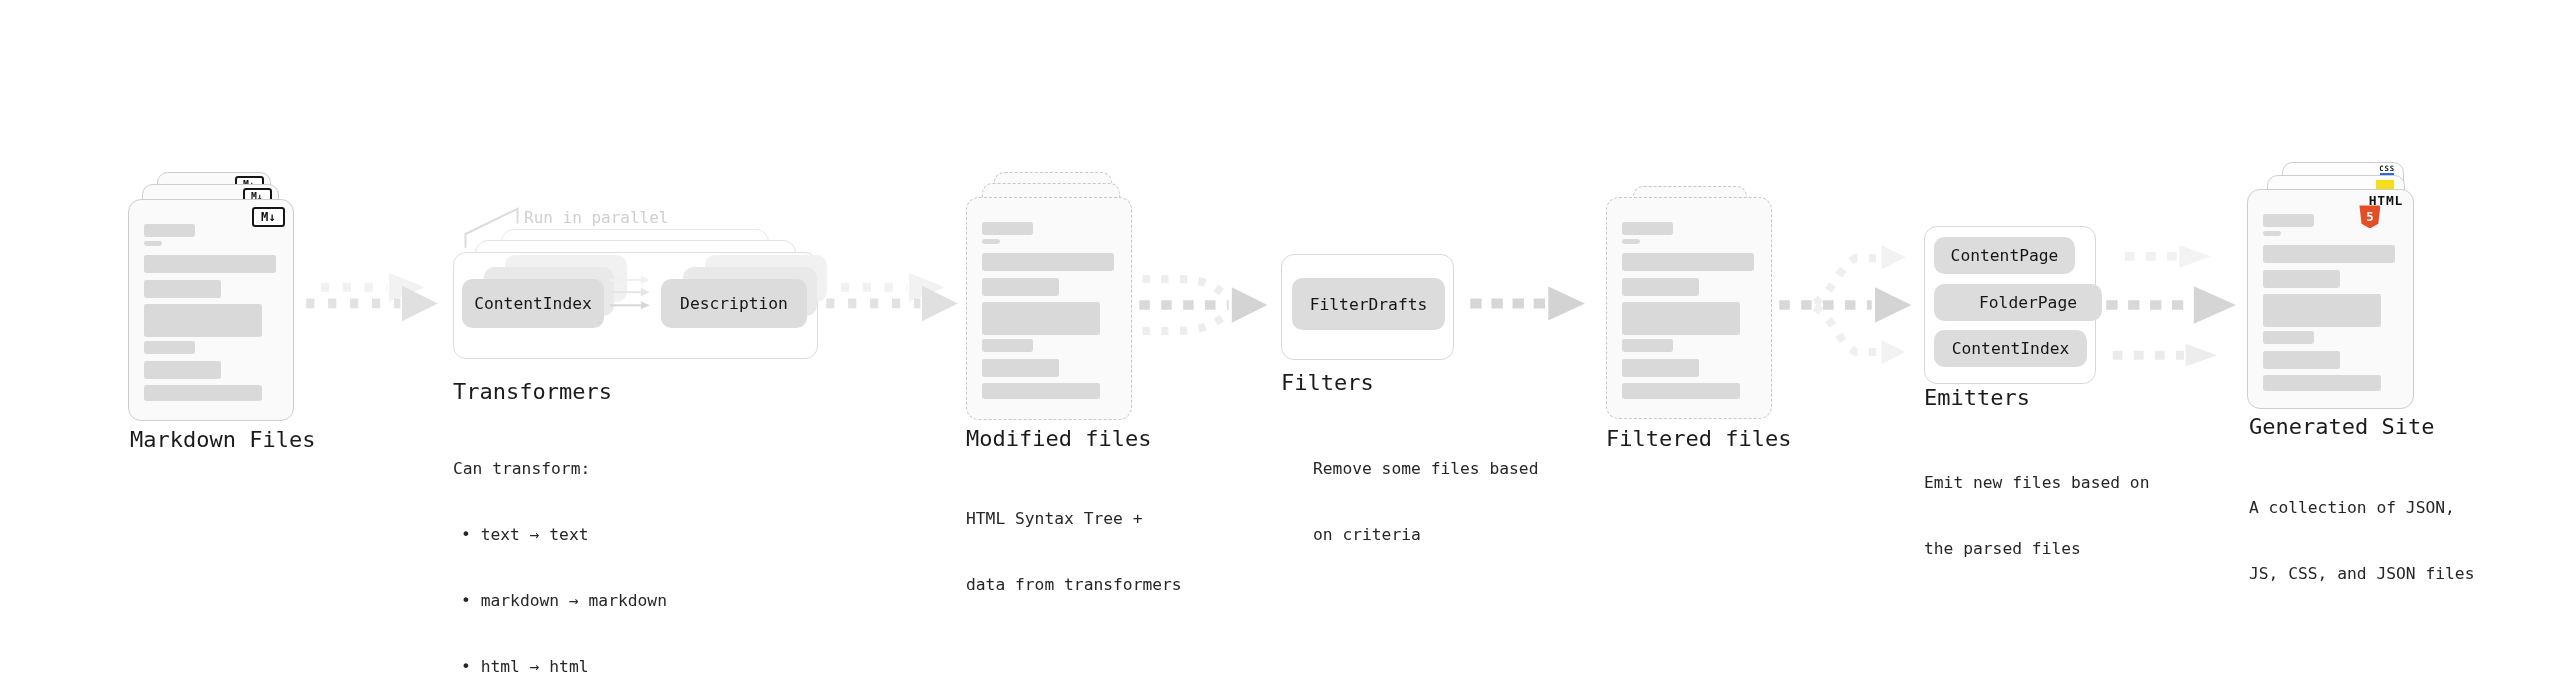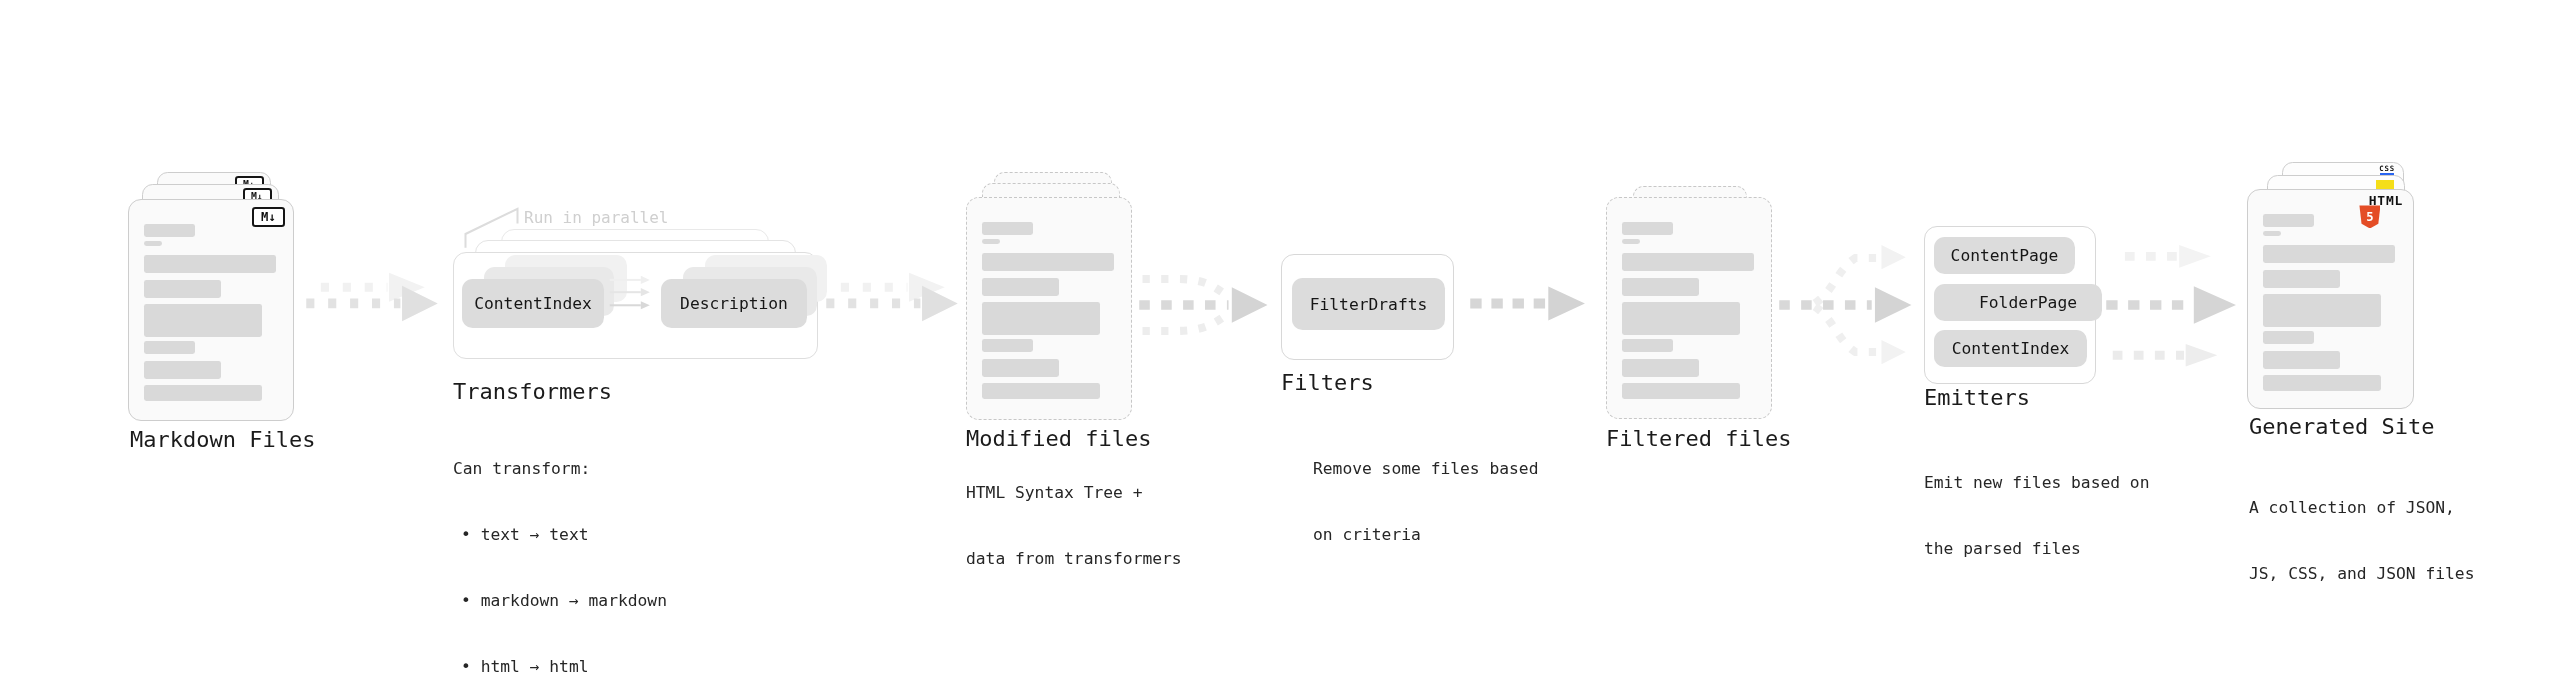--- a/index.html
+++ b/index.html
@@ -123,21 +123,21 @@
     <div class="bar" style="left:15.4px;top:24.4px;width:51px;height:12.2px;"></div>
     <div class="bar" style="left:15.4px;top:41px;width:18px;height:4.9px;"></div>
     <div class="bar" style="left:15.4px;top:55px;width:132px;height:18px;"></div>
     <div class="bar" style="left:15.4px;top:80px;width:77px;height:18px;"></div>
     <div class="bar" style="left:15.4px;top:104px;width:118px;height:32.5px;"></div>
     <div class="bar" style="left:15.4px;top:141px;width:51px;height:13px;"></div>
     <div class="bar" style="left:15.4px;top:161px;width:77px;height:18px;"></div>
     <div class="bar" style="left:15.4px;top:185px;width:118px;height:16.3px;"></div>
   </div>
   <div class="h" style="left:966px;top:427px;">Modified files</div>
-  <div class="p" style="left:966px;top:438px;">
+  <div class="p" style="left:966px;top:464px;">
     <div>HTML Syntax Tree +</div>
     <div>data from transformers</div>
   </div>
 
   <svg style="left:1136px;top:244px;" width="138" height="122" viewBox="0 0 170 150">
     <path d="M8,43 H52 C88,43 98,54 116,66" fill="none" stroke="#ededed" stroke-width="10" stroke-dasharray="9 14"></path>
     <path d="M8,107 H48 C88,107 98,96 116,84" fill="none" stroke="#ededed" stroke-width="10" stroke-dasharray="9 14"></path>
     <line x1="4" y1="75" x2="114" y2="75" stroke="#d9d9d9" stroke-width="12" stroke-dasharray="13 14"></line>
     <polygon points="118,53 162,75 118,97" fill="#d4d4d4"></polygon>
   </svg>

